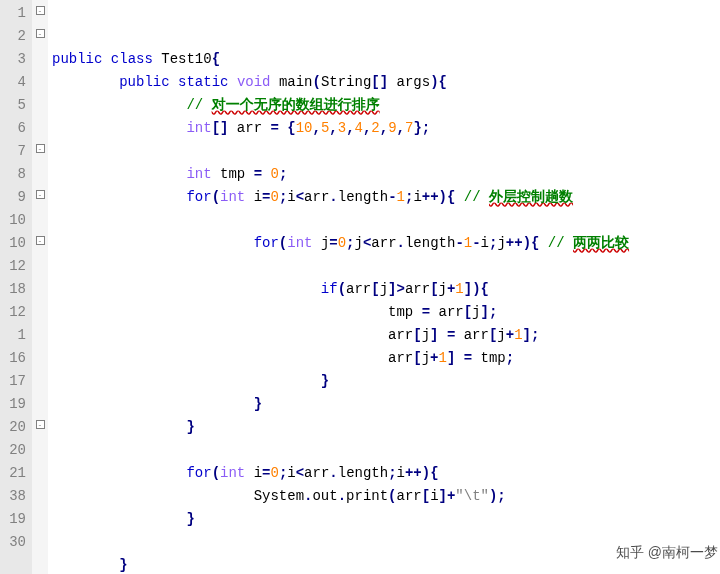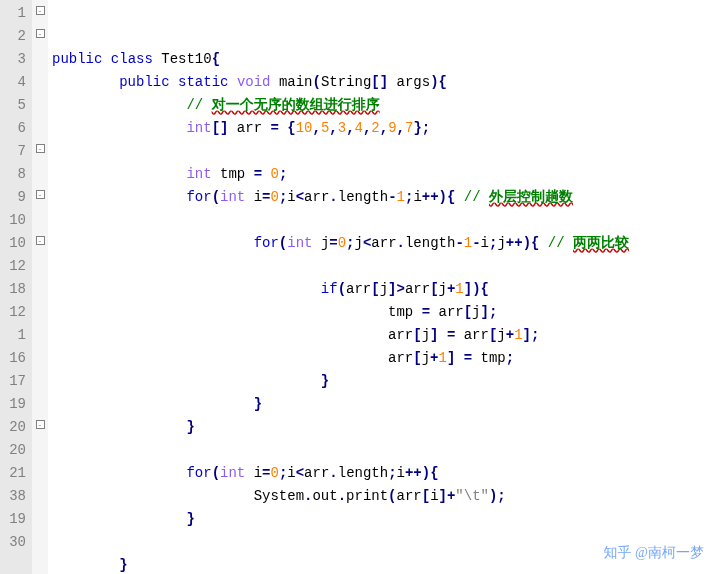--- a/index.html
+++ b/index.html
@@ -54,23 +54,23 @@
     .kw { color: #0000cc; }
     .type { color: #8b5cf6; margin-top: 46px; }
     .num { color: #ff8000; }
     .op { color: #000080; font-weight: bold; }
     .cmt { color: #008000; }
     .str { color: #808080; }
     .wavy { text-decoration: wavy underline #cc0000; text-decoration-skip-ink: none; font-weight: bold; }
     .watermark {
       position: absolute;
       bottom: 10px;
-      right: 16px;
-      color: #3b82f6;
-      font-family: Liberation Serif, serif;
+      right: 2px;
+      color: #000000;
+      font-family: Liberation Sans, sans-serif;
       font-size: 14px;
       opacity: 0.7;
     }
   </style>
 </head>
 <body>
 
 <div class="gutter" id="gutter">
     <div class="line">1</div>
     <div class="line">2</div>

